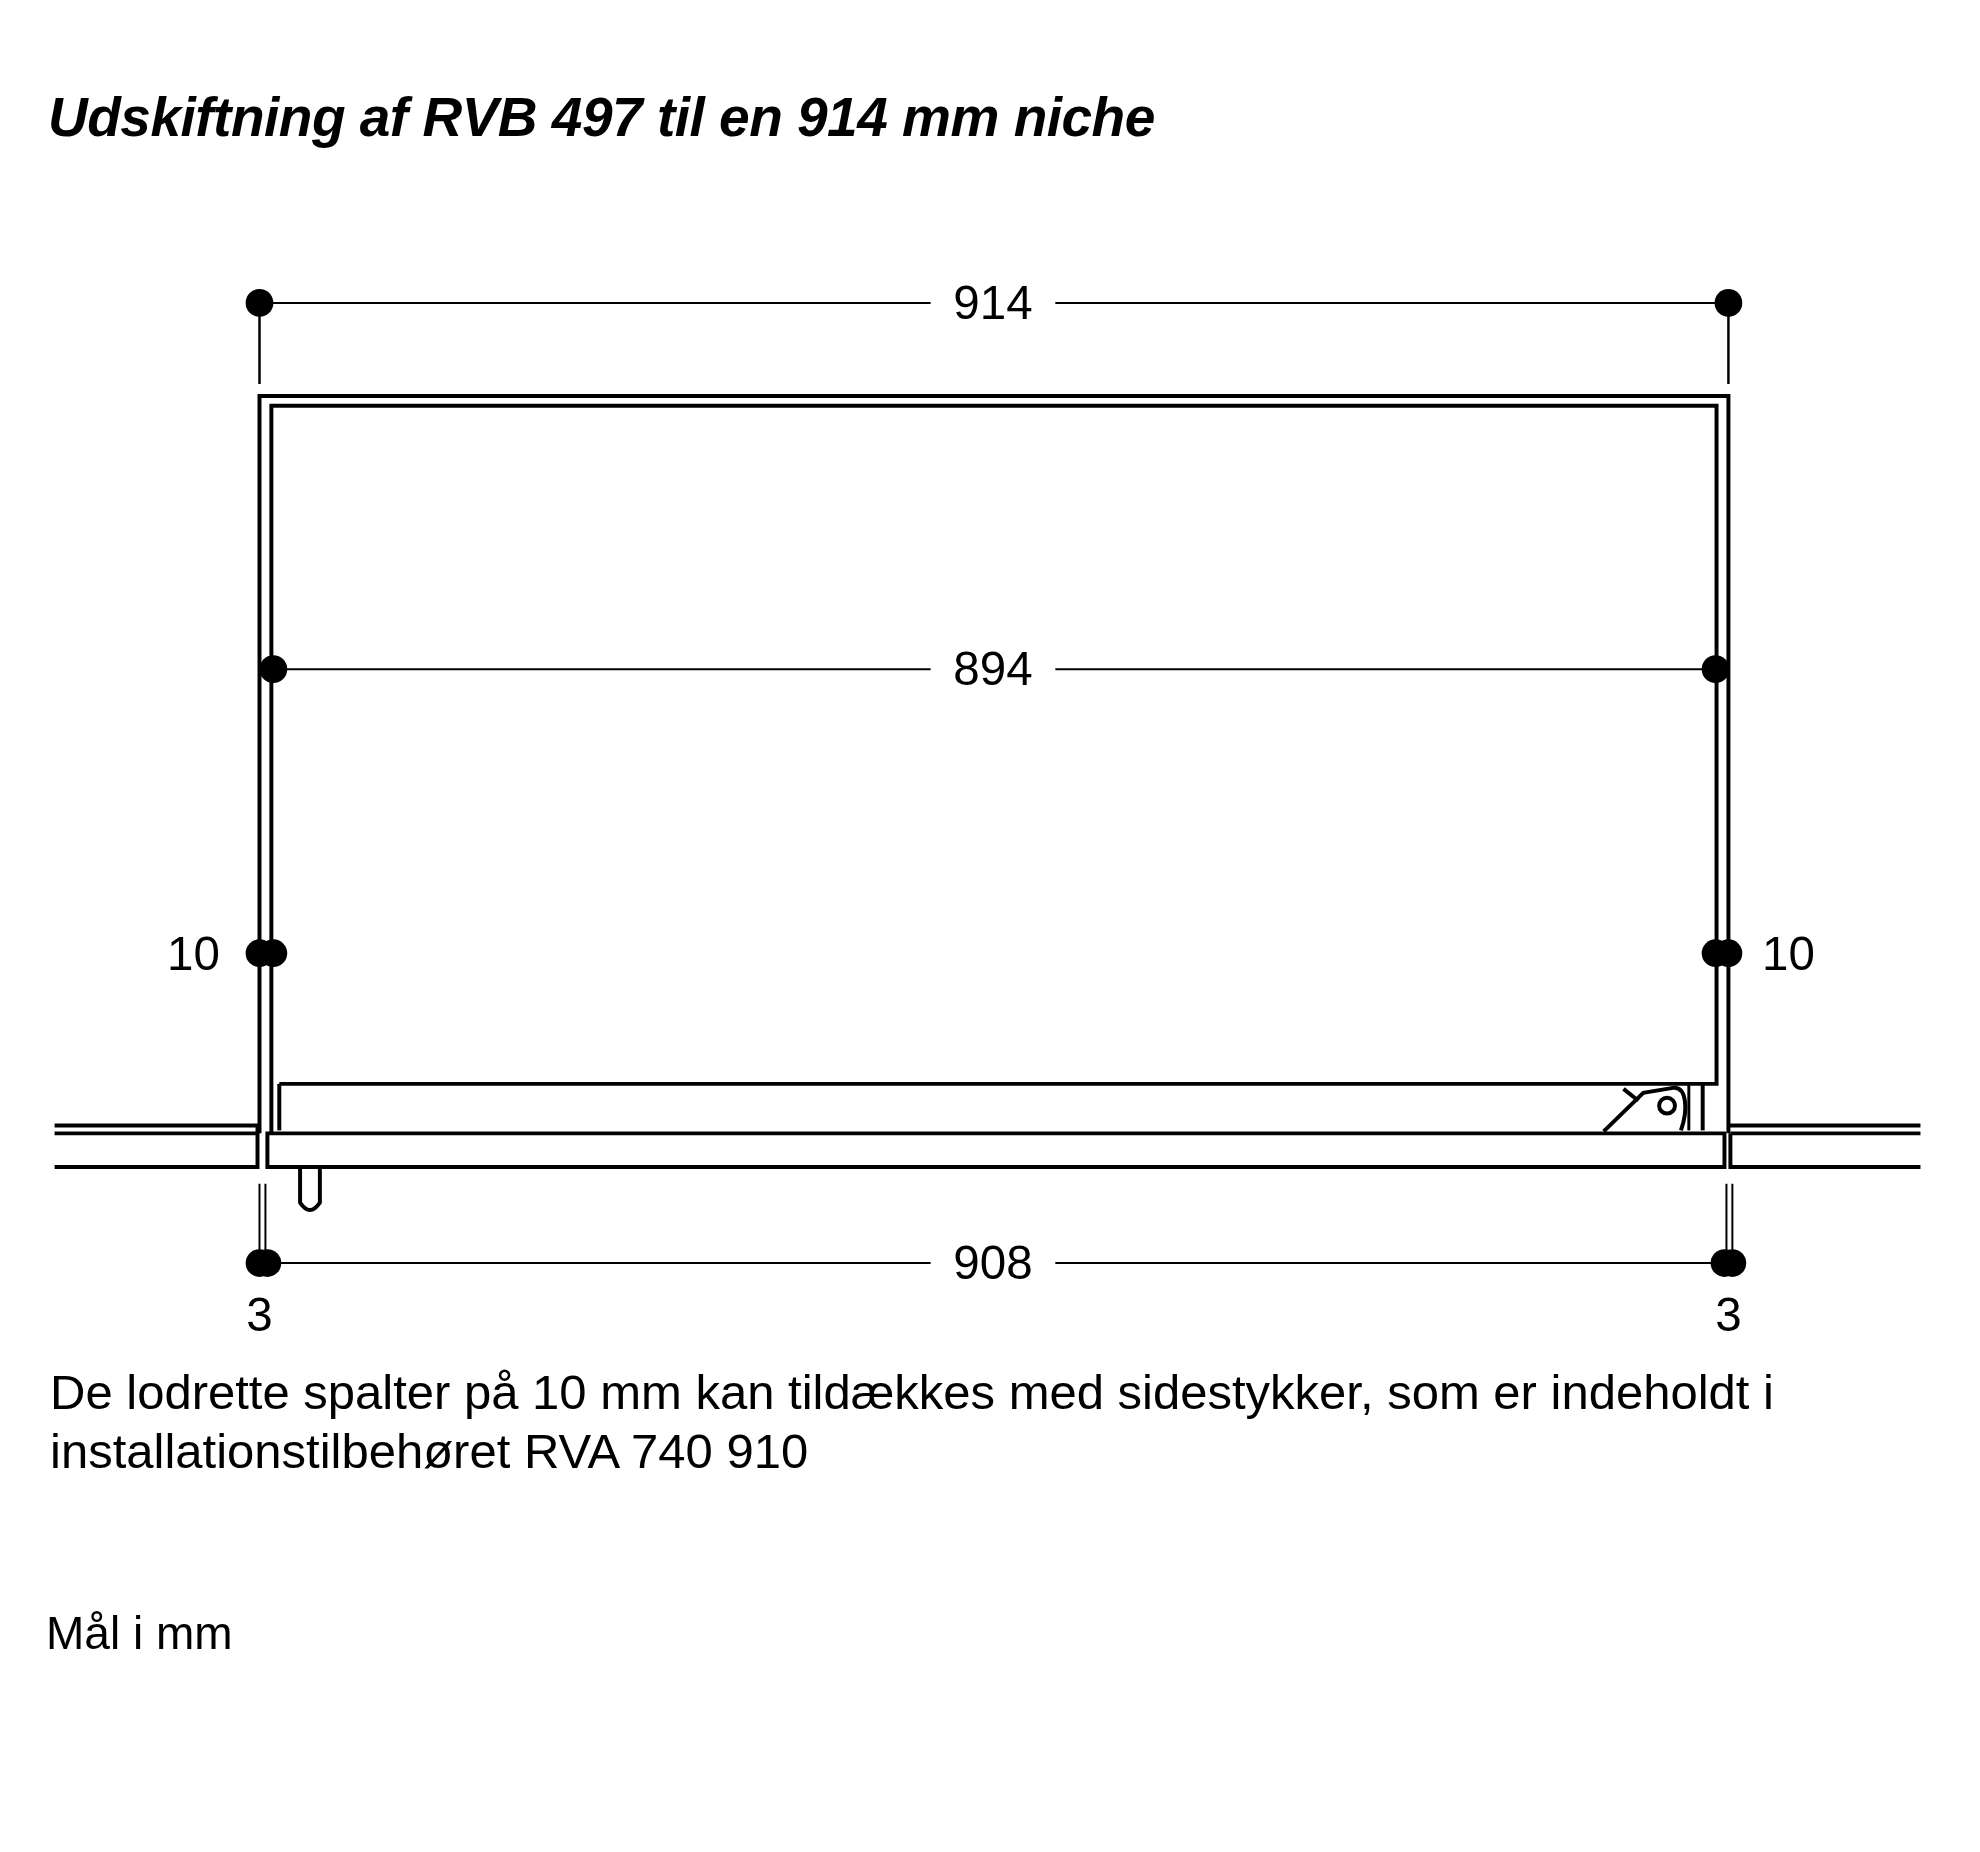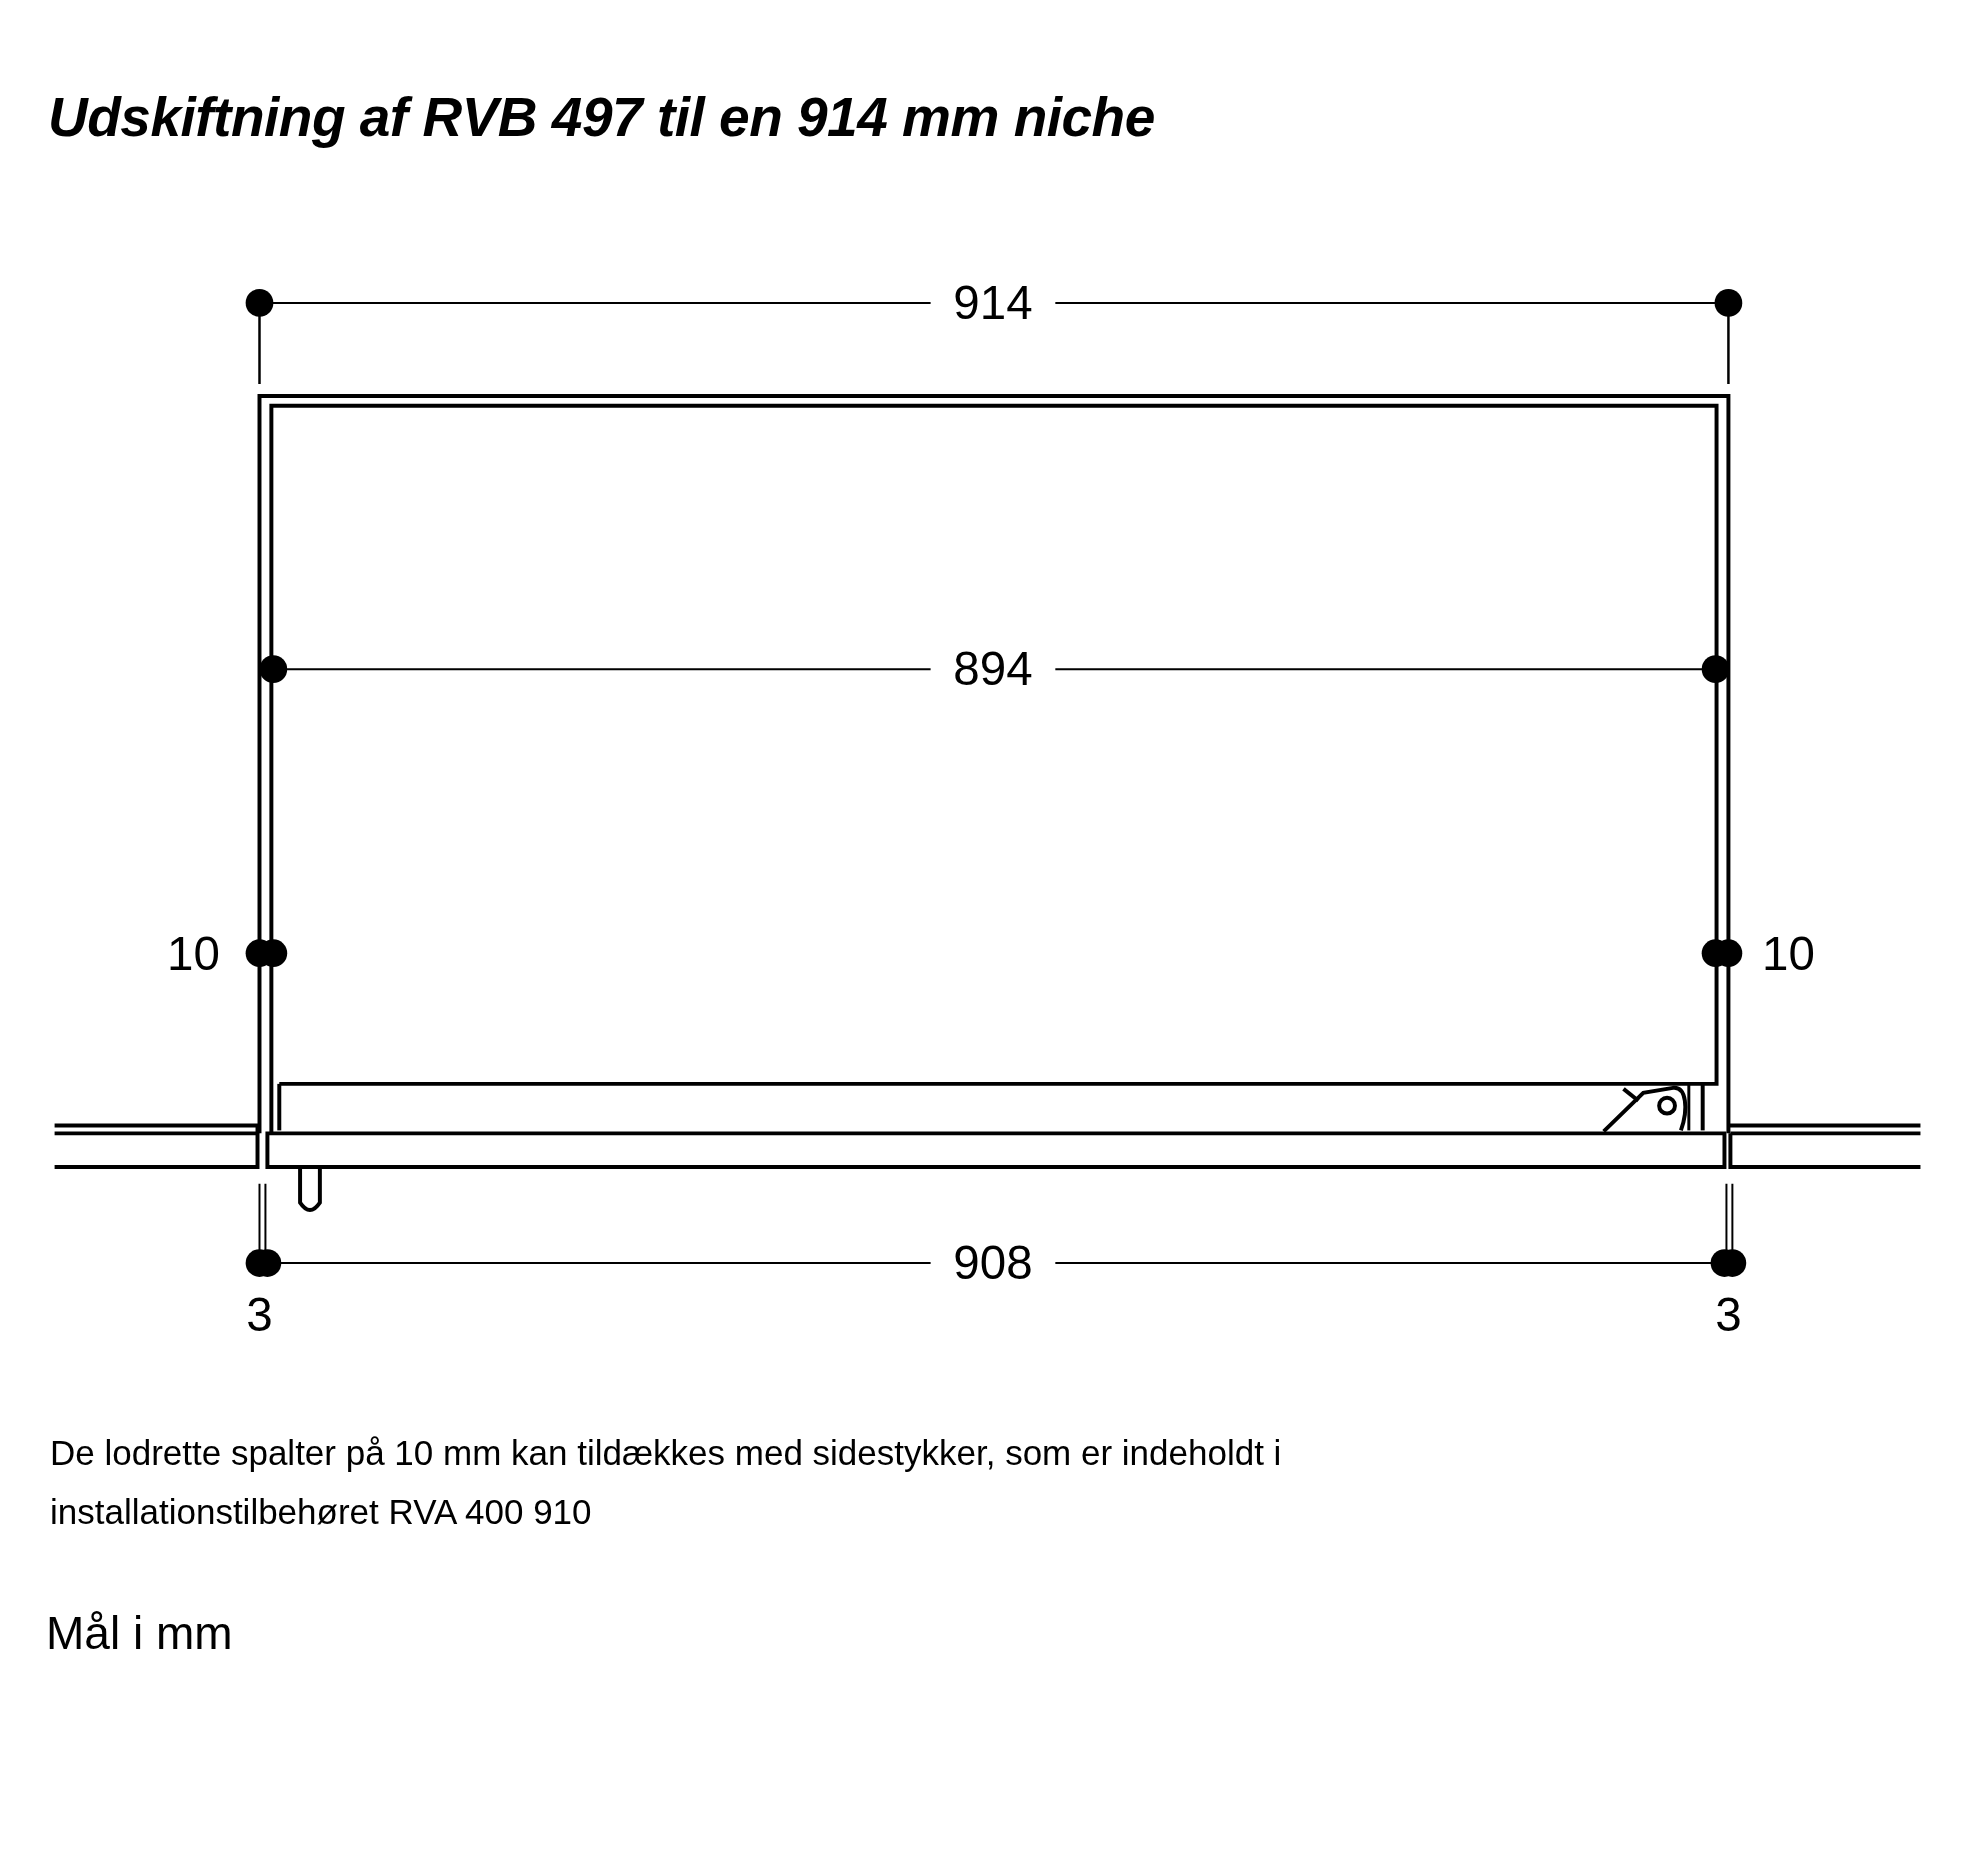--- a/index.html
+++ b/index.html
@@ -1,20 +1,20 @@
 <!DOCTYPE html>
 <html><head>
   <meta charset="utf-8">
   <style>
     html, body { margin: 0; padding: 0; background: #ffffff; }
     body { width: 1980px; height: 1852px; position: relative; overflow: hidden; font-family: "Liberation Sans", sans-serif; color: #000; }
     .title { position: absolute; left: 48px; top: 85px; font-size: 55px; font-weight: bold; letter-spacing: -0.5px; white-space: nowrap; font-style: italic; }
     svg.drawing { position: absolute; left: 0; top: 0; }
     .dim { font-family: "Liberation Sans", sans-serif; font-size: 48px; fill: #000; }
-    .note { position: absolute; left: 50px; top: 1423px; font-size: 35px; line-height: 59px; white-space: nowrap; }
+    .note { position: absolute; left: 50px; top: 1363px; font-size: 49px; line-height: 59px; white-space: nowrap; }
     .units { position: absolute; left: 46px; top: 1598px; font-size: 46px; white-space: nowrap; margin-top: 8px; }
   </style>
 </head>
 <body>
 
 <div class="title">Udskiftning af RVB 497 til en 914 mm niche</div>
 
 <svg class="drawing" width="1980" height="1852" viewBox="0 0 2000 1871" xmlns="http://www.w3.org/2000/svg">
   <g stroke="#000" fill="none" stroke-linecap="butt">
 
@@ -73,17 +73,17 @@
   <text class="dim" x="1003" y="692" text-anchor="middle">894</text>
   <text class="dim" x="1003" y="1292" text-anchor="middle">908</text>
   <text class="dim" x="222" y="980" text-anchor="end">10</text>
   <text class="dim" x="1780" y="980" text-anchor="start">10</text>
   <text class="dim" x="262" y="1345" text-anchor="middle">3</text>
   <text class="dim" x="1746" y="1345" text-anchor="middle">3</text>
 </svg>
 
 <div class="note">
   <div>De lodrette spalter på 10 mm kan tildækkes med sidestykker, som er indeholdt i</div>
-  <div>installationstilbehøret RVA 400 910</div>
+  <div>installationstilbehøret RVA 740 910</div>
 </div>
 
 <div class="units">Mål i mm</div>
 
 
 </body></html>

